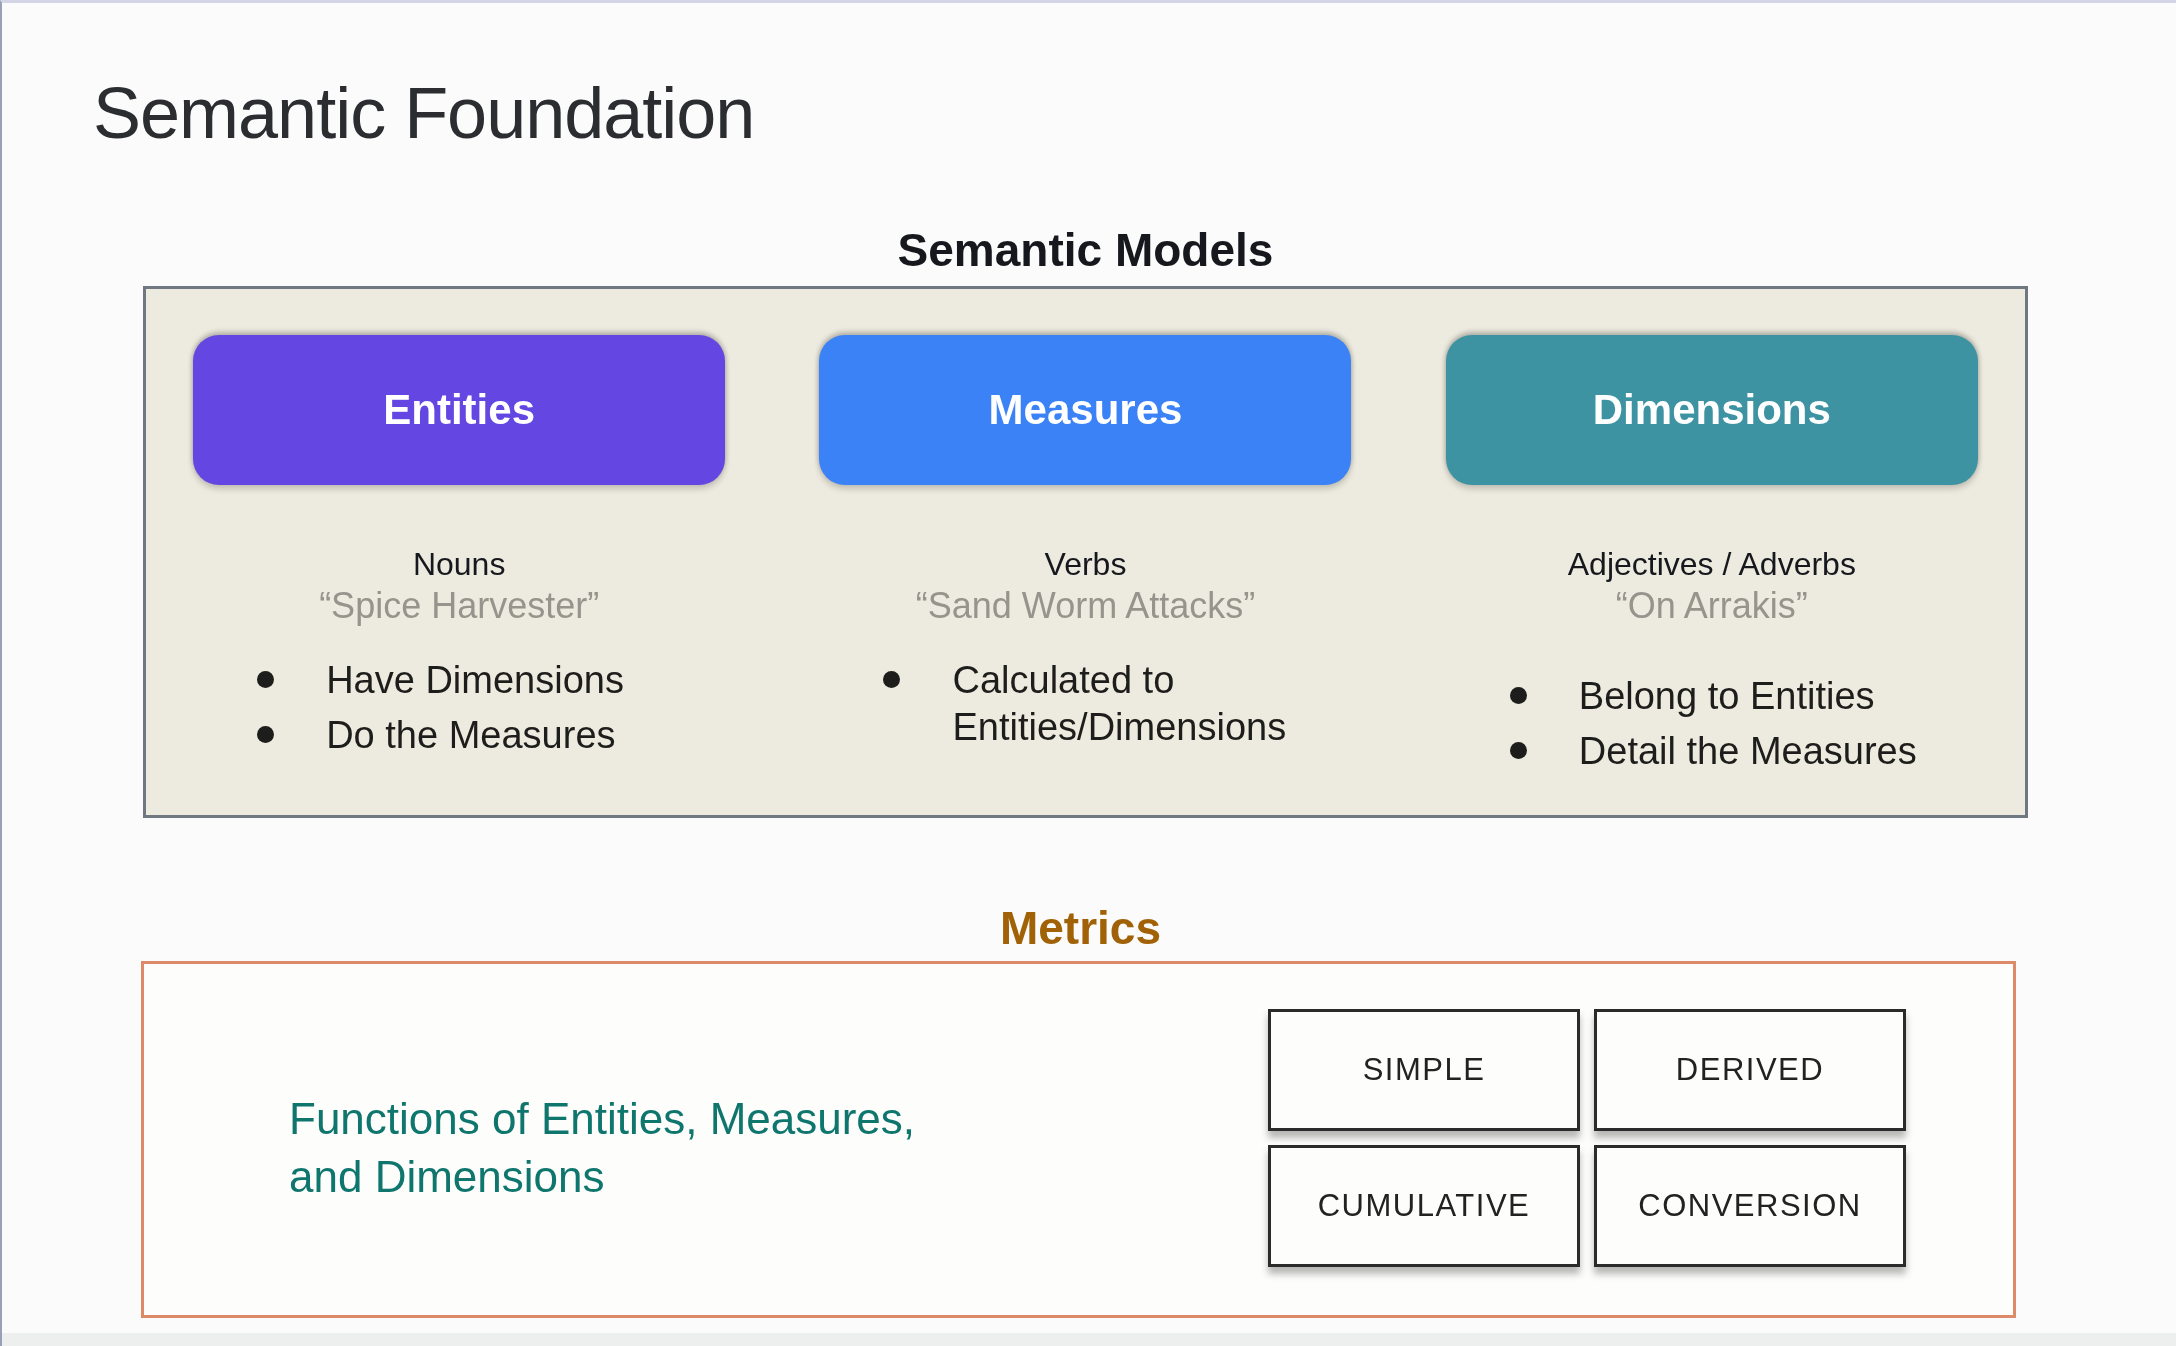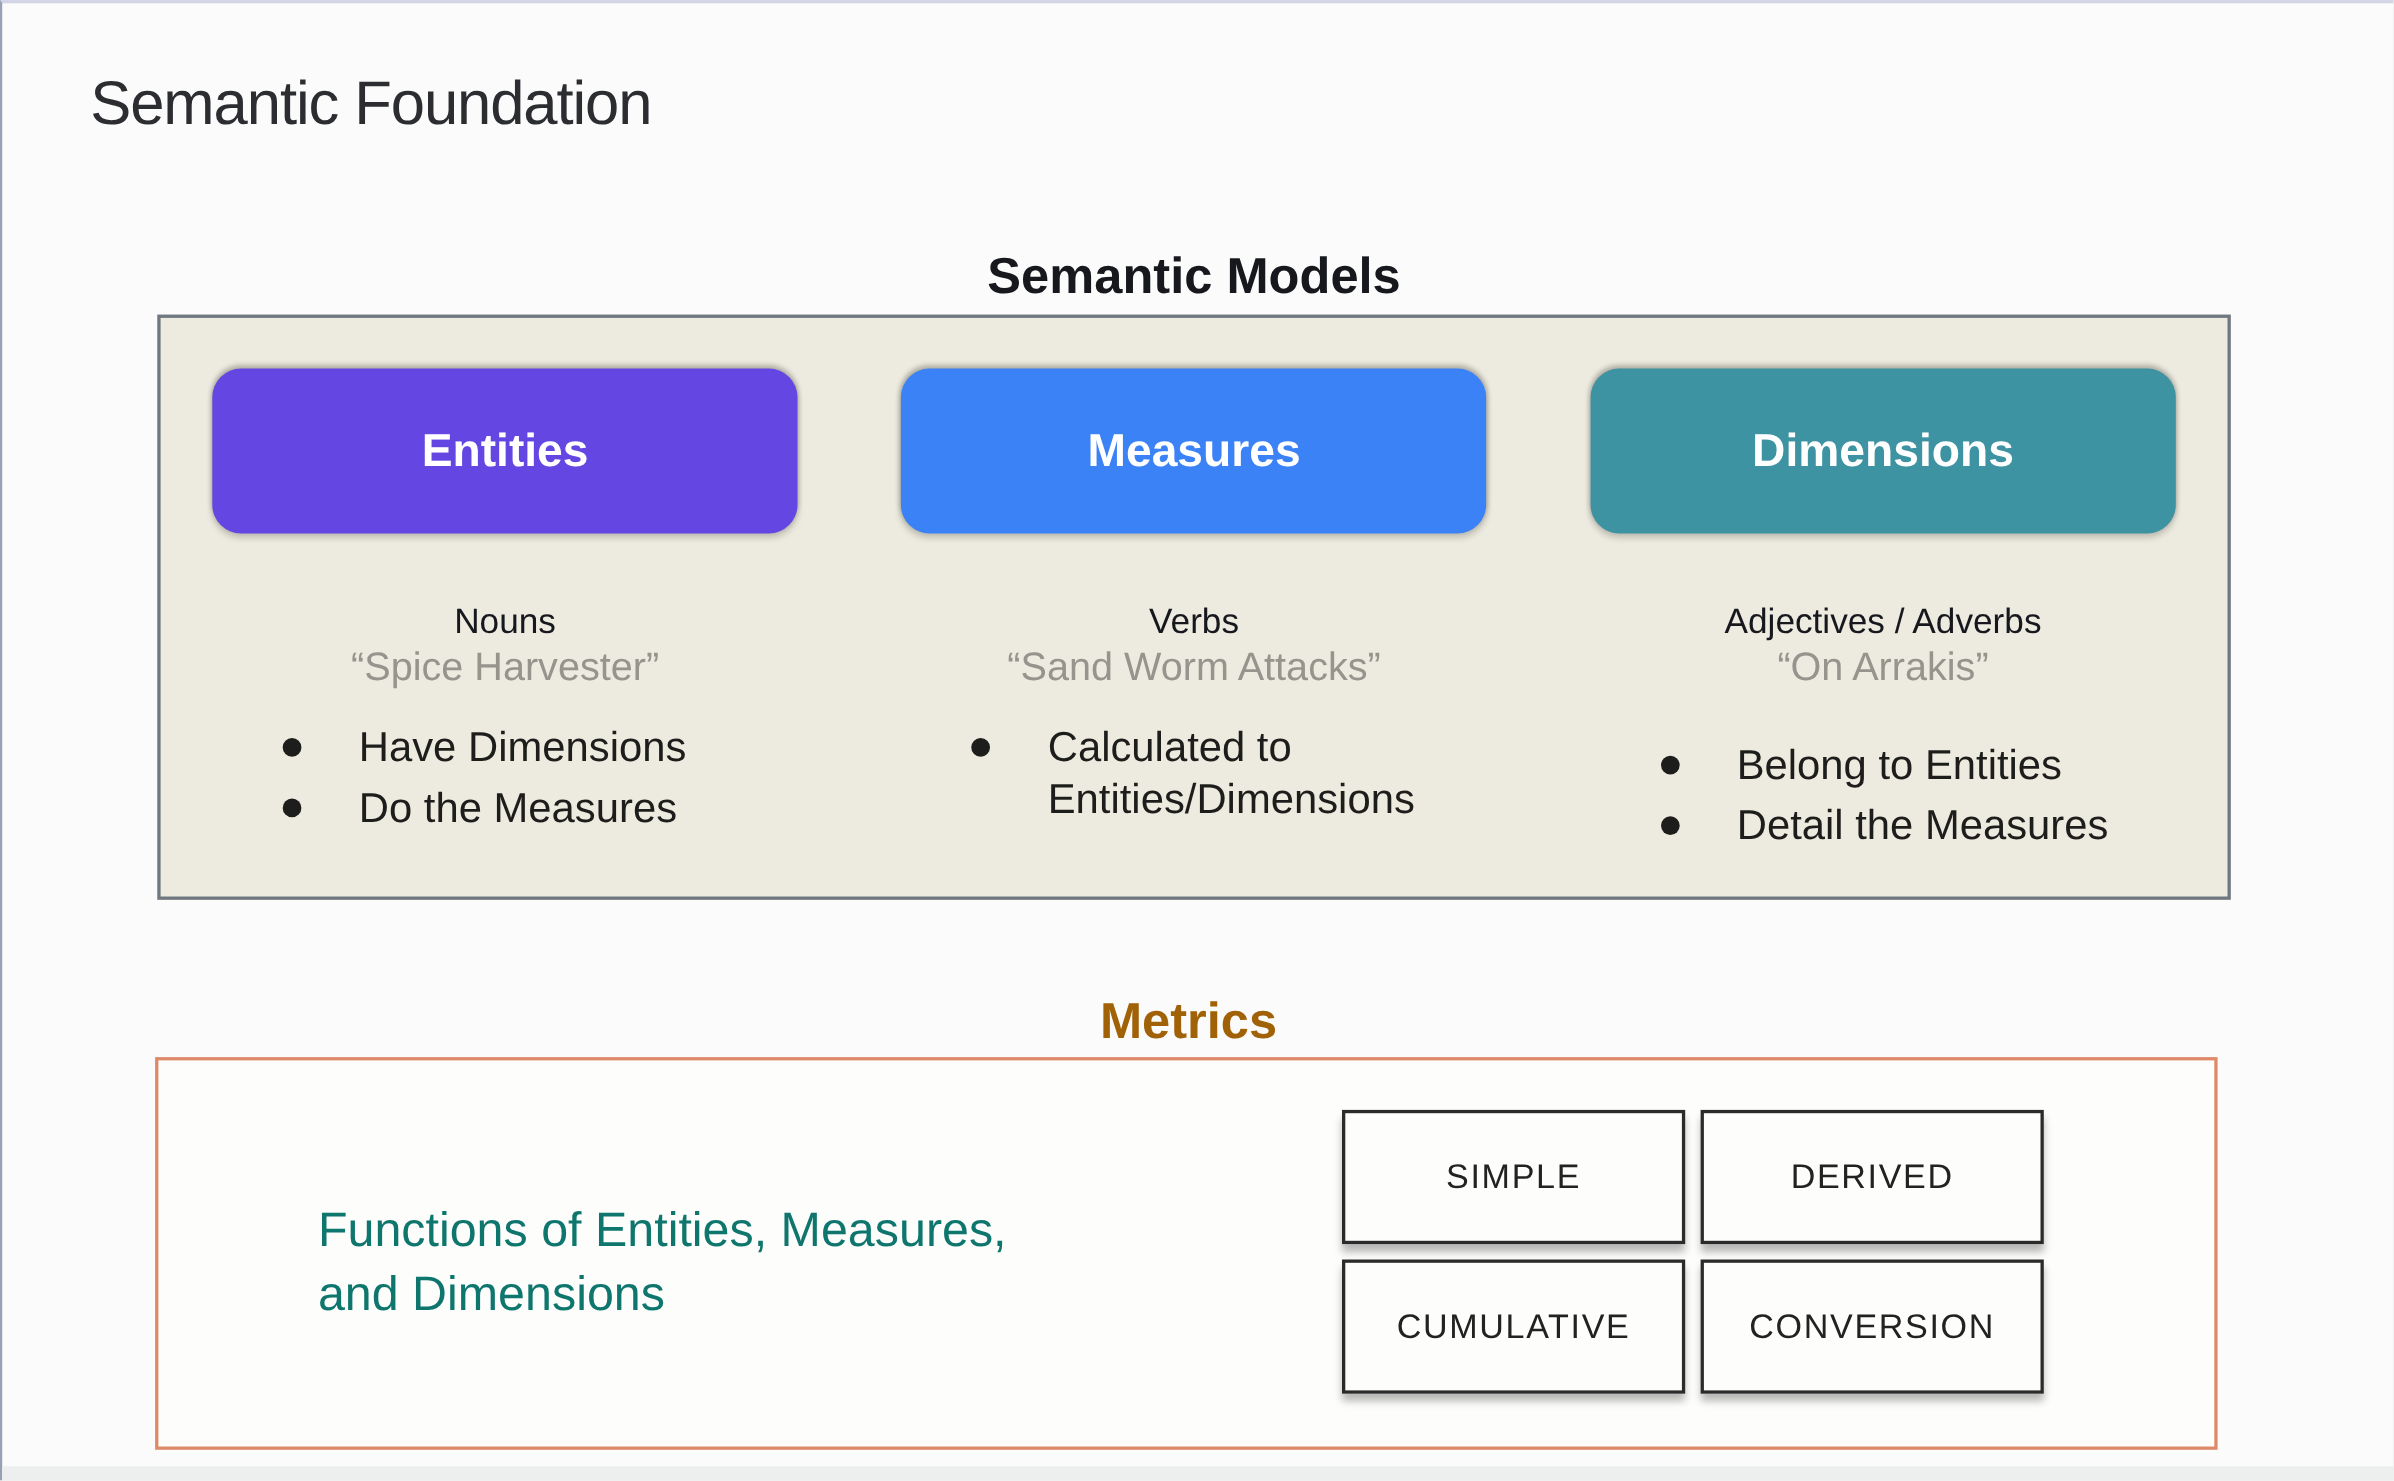--- a/index.html
+++ b/index.html
@@ -4,22 +4,22 @@
 <style>
   html,body { margin:0; padding:0; background:#e8e8e8; }
   .slide {
     position:relative; width:2176px; height:1346px;
     background:#fafbfa; overflow:hidden; box-sizing:border-box;
     border-top:3px solid #d3d5e7; border-left:2px solid #9aa0b4;
     font-family:"Liberation Sans", sans-serif;
   }
   .title {
     position:absolute; left:80px; top:58px;
-    font-size:56px; font-weight:400; color:#2b2d31; letter-spacing:-1px;
-    margin:0;
+    font-size:72px; font-weight:400; color:#2b2d31; letter-spacing:-1px;
+    margin:11px;
   }
   .sm-heading {
     position:absolute; left:141px; top:220px; width:1885px;
     text-align:center; font-size:46px; font-weight:700; color:#16181d;
   }
   .sm-panel {
     position:absolute; left:141px; top:283px; width:1885px; height:532px;
     border:3px solid #6f7880; box-sizing:border-box;
     display:flex;
   }
@@ -46,21 +46,21 @@
   }
   .metrics-panel {
     position:absolute; left:139px; top:958px; width:1875px; height:357px;
     background:#fdfdfc; border:3px solid #dd8a68; box-sizing:border-box;
   }
   .metrics-desc {
     position:absolute; left:145px; top:126px;
     font-size:44px; line-height:1.32; color:#0f766e; white-space:pre-line;
   }
   .metrics-grid {
-    position:absolute; left:1076px; top:45px;
+    position:absolute; left:1124px; top:45px;
     display:grid; grid-template-columns:312px 312px; grid-auto-rows:122px;
     column-gap:48px; row-gap:22px;gap:14px;
   }
   .metric-box {
     background:#fdfdfc; border:3px solid #2b2b2b; box-sizing:border-box;
     display:flex; align-items:center; justify-content:center;
     font-size:31px; letter-spacing:1.5px; color:#222222;
     box-shadow:0 7px 7px rgba(0,0,0,0.28);
   }
   .bottom-strip {

